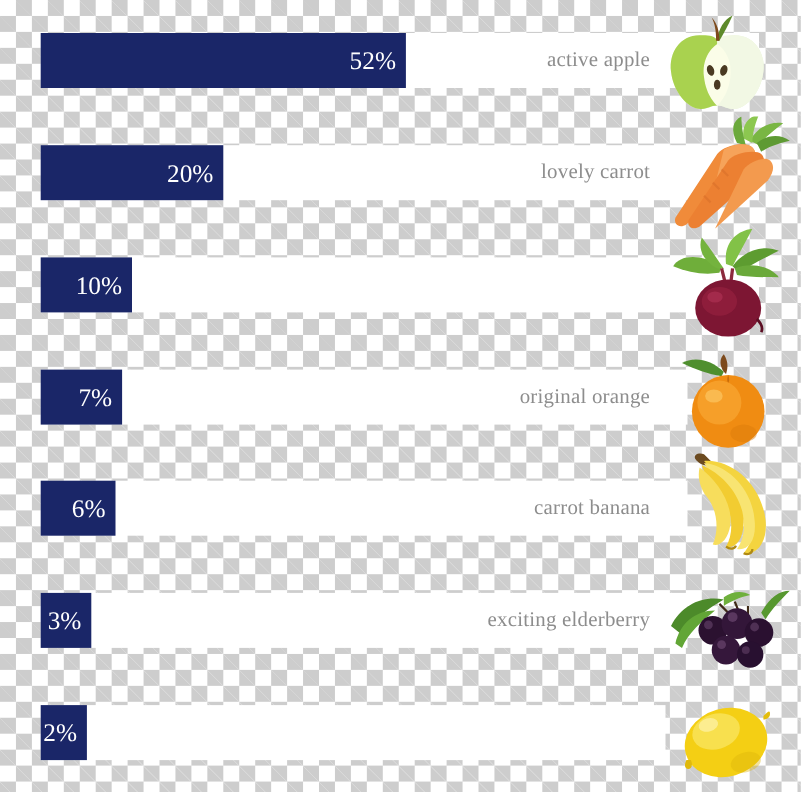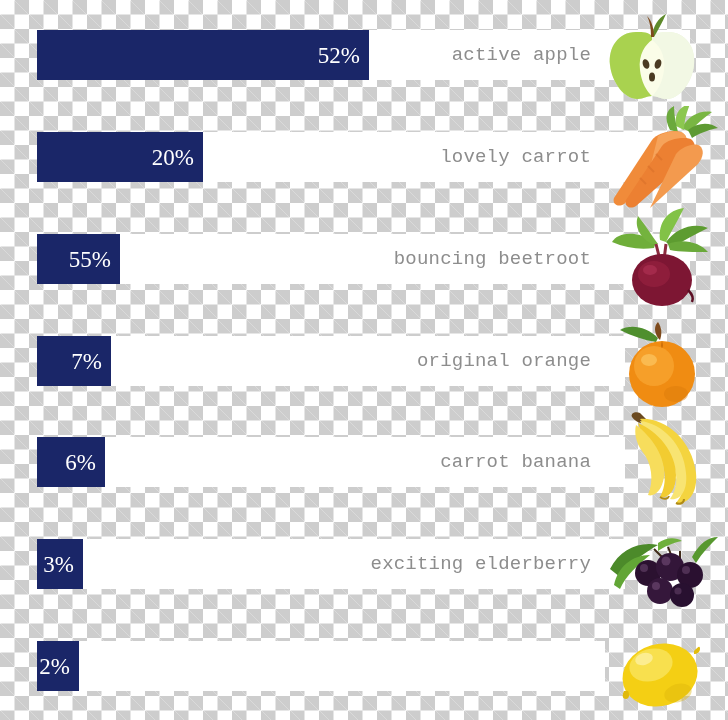--- a/index.html
+++ b/index.html
@@ -70,21 +70,21 @@
 
   .cat-label {
     position: absolute;
     top: 0;
     height: 50px;
     right: 137px;
     display: flex;
     align-items: center;
     justify-content: flex-end;
     color: #8d8d8d;
-    font-family: Liberation Mono, monospace;
+    font-family: Liberation Serif, serif;
     font-size: 19px;
     font-weight: 300;
     letter-spacing: 0.2px;
     white-space: nowrap;
   }
 
   .thumb {
     position: absolute;
     right: 6px;
     width: 126px;
@@ -139,23 +139,22 @@
         <path d="M96 34 C100 38 100 44 94 52 L40 100 C34 104 28 100 30 94 L66 40 C72 32 92 30 96 34 Z" fill="#ec8032"></path>
         <path d="M104 40 C108 44 108 50 102 58 L54 102 L80 48 C86 40 100 36 104 40 Z" fill="#f39a4e"></path>
         <path d="M60 48 L66 54 M52 60 L58 66 M44 72 L50 78" stroke="#d9702a" stroke-width="2" fill="none" opacity="0.6"></path>
       </svg>
     </div>
   </div>
 
   <div class="row" style="top:234px;">
     <div class="track" style="width:653px;"></div>
     <div class="bar" style="width:83px;">
-      <span class="bar-value">55%</span>
-    </div>
-    <div class="cat-label">bouncing beetroot</div>
+      <span class="bar-value">10%</span>
+    </div>
     <div class="thumb">
       <svg viewBox="0 0 126 102" xmlns="http://www.w3.org/2000/svg">
         <path d="M60 34 C40 22 22 24 16 34 C30 40 44 42 58 40 Z" fill="#6fae3a"></path>
         <path d="M64 32 C62 14 72 2 88 0 C82 12 76 22 70 34 Z" fill="#82c247"></path>
         <path d="M70 34 C80 20 98 14 112 20 C100 26 88 32 76 40 Z" fill="#5d9c30"></path>
         <path d="M56 36 C44 30 38 18 42 8 C50 18 56 28 62 36 Z" fill="#74b33e"></path>
         <path d="M72 36 C86 30 104 34 112 44 C98 44 84 44 74 42 Z" fill="#6aa93a"></path>
         <path d="M60 36 L64 52 M70 36 L68 52" stroke="#8c2b3e" stroke-width="3" fill="none"></path>
         <ellipse cx="66" cy="72" rx="30" ry="26" fill="#7d1633"></ellipse>
         <ellipse cx="58" cy="66" rx="16" ry="13" fill="#94203f" opacity="0.75"></ellipse>

